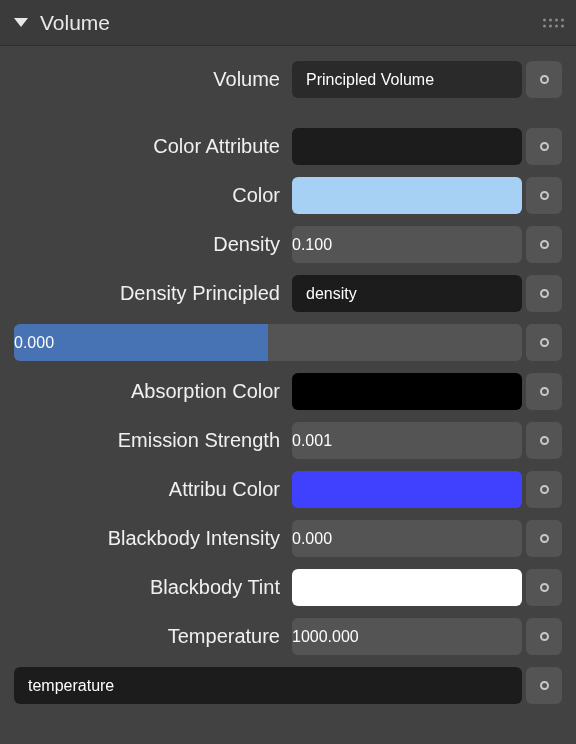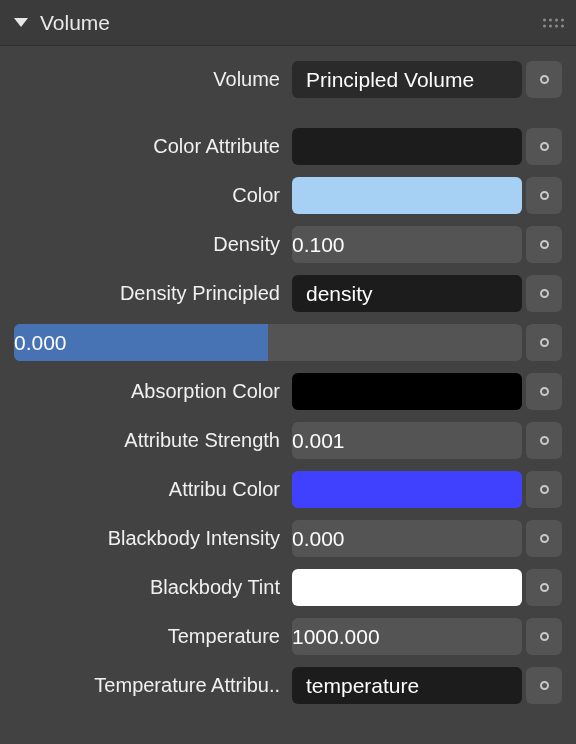--- a/index.html
+++ b/index.html
@@ -70,21 +70,21 @@
   }
   .field {
     flex: 1;
     display: flex;
     align-items: stretch;
     gap: 4px;
   }
   .control {
     flex: 1;
     border-radius: 6px;
-    font-size: 21px;
+    font-size: 16px;
     display: flex;
     align-items: center;
     position: relative;
     overflow: hidden;
   }
   .dropdown {
     background: #2a2a2a;
     padding: 0 14px;
     color: #fdfdfd;
   }
@@ -229,21 +229,21 @@
     <div class="label">Absorption Color</div>
     <div class="field">
       <div class="control swatch" style="background:#000000"></div>
       <div class="socket">
           <div class="socket-dot"></div>
         </div>
     </div>
   </div>
 
   <div class="row">
-    <div class="label">Attribute Strength</div>
+    <div class="label">Emission Strength</div>
     <div class="field">
       <div class="control slider">
         <span class="slider-value">0.001</span>
       </div>
       <div class="socket">
           <div class="socket-dot"></div>
         </div>
     </div>
   </div>
 
@@ -285,21 +285,20 @@
       <div class="control slider">
         <span class="slider-value">1000.000</span>
       </div>
       <div class="socket">
           <div class="socket-dot"></div>
         </div>
     </div>
   </div>
 
   <div class="row">
-    <div class="label">Temperature Attribu..</div>
     <div class="field">
       <div class="control text-input">
         <span>temperature</span>
       </div>
       <div class="socket">
           <div class="socket-dot"></div>
         </div>
     </div>
   </div>
 

